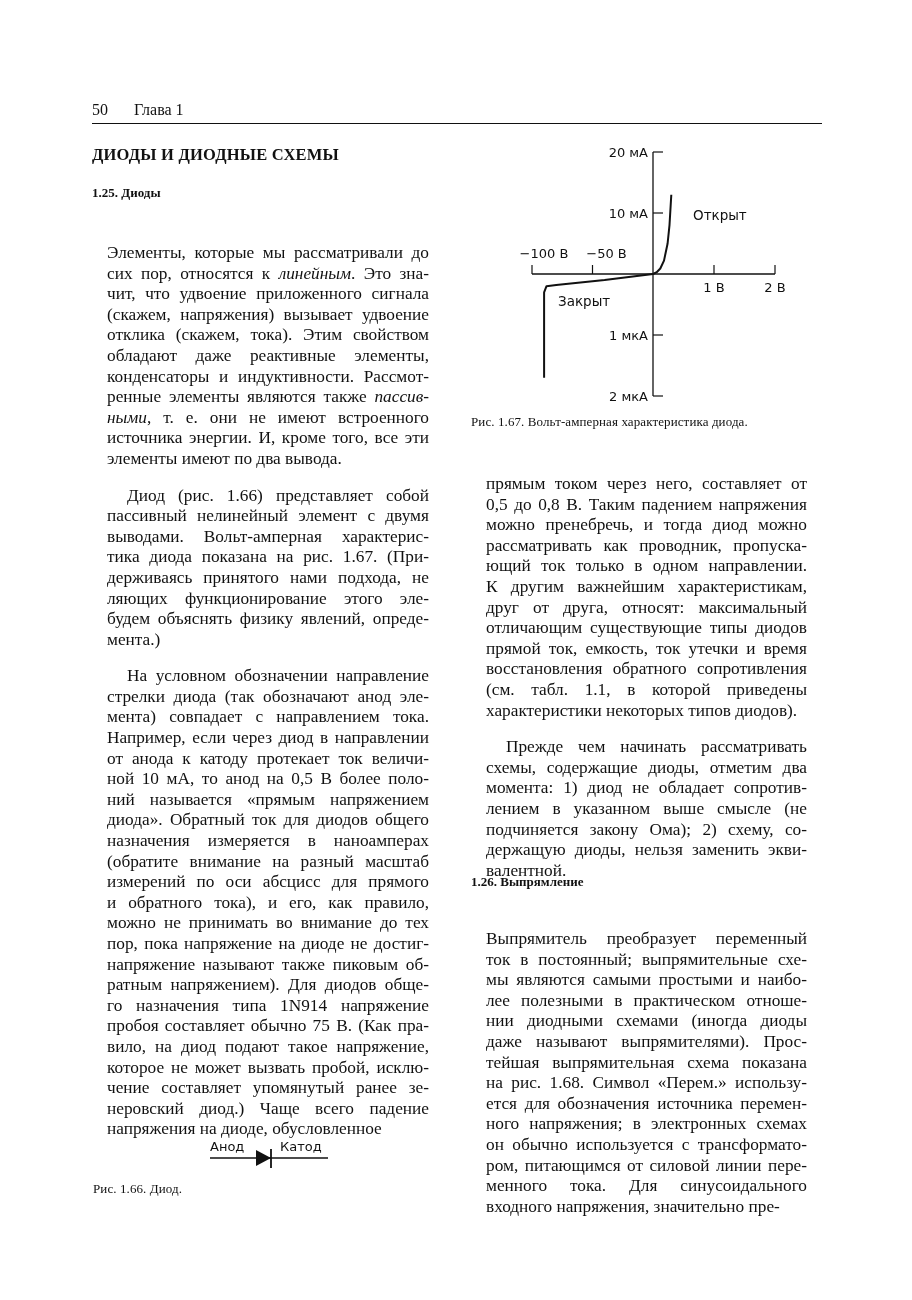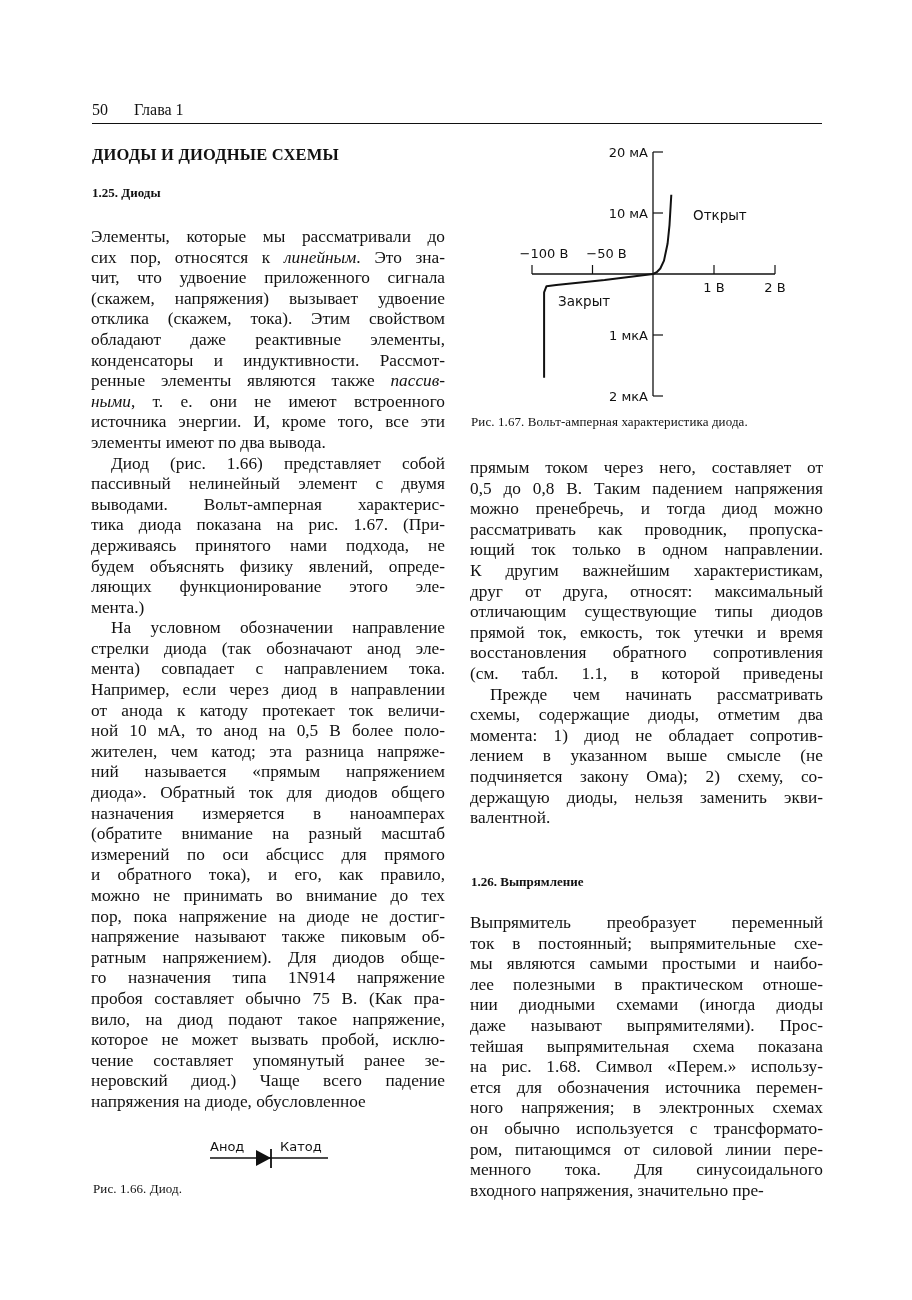--- a/index.html
+++ b/index.html
@@ -3,21 +3,21 @@
 <meta charset="utf-8">
 <style>
   html, body { margin: 0; padding: 0; background: #ffffff; }
   body { width: 912px; height: 1300px; position: relative; overflow: hidden; color: #111; font-family: "Liberation Serif", "DejaVu Serif", serif; }
   .running-head { position: absolute; left: 92px; top: 101px; width: 730px; height: 22px; border-bottom: 1.5px solid #111; font-weight: normal; font-size: 16px; }
   .running-head .pnum { position: absolute; left: 0; top: 0; }
   .running-head .chap { position: absolute; left: 42px; top: 0; }
   .h-chapter { position: absolute; left: 92px; top: 145px; font-weight: bold; font-size: 16.5px; letter-spacing: 0.2px; }
   .h-sec { position: absolute; font-weight: bold; font-size: 13px; }
   .col { position: absolute; font-size: 17.3px; line-height: 20.6px; }
-  .col p { margin: 0; text-align: justify; text-align-last: auto; }
+  .col p { margin: 16px; text-align: justify; text-align-last: auto; }
   .line { display: block; text-align: justify; text-align-last: justify; white-space: nowrap; height: 20.6px; }
   .line.last { text-align-last: left; }
   .indent { padding-left: 20px; }
   .caption { position: absolute; font-size: 13px; letter-spacing: 0.1px; }
   .fig { position: absolute; }
   svg text { font-family: "DejaVu Sans", sans-serif; fill: #111; }
   i { font-style: italic; }
 </style>
 </head>
 <body>
@@ -43,32 +43,31 @@
       <span class="line"><i>ными</i>, т. е. они не имеют встроенного</span>
       <span class="line">источника энергии. И, кроме того, все эти</span>
       <span class="line last">элементы имеют по два вывода.</span>
     </p>
   <p>
       <span class="line indent">Диод (рис. 1.66) представляет собой</span>
       <span class="line">пассивный нелинейный элемент с двумя</span>
       <span class="line">выводами. Вольт-амперная характерис-</span>
       <span class="line">тика диода показана на рис. 1.67. (При-</span>
       <span class="line">держиваясь принятого нами подхода, не</span>
+      <span class="line">ляющих функционирование этого эле-</span>
       <span class="line">будем объяснять физику явлений, опреде-</span>
-      <span class="line">ляющих функционирование этого эле-</span>
       <span class="line last">мента.)</span>
     </p>
   <p>
       <span class="line indent">На условном обозначении направление</span>
       <span class="line">стрелки диода (так обозначают анод эле-</span>
       <span class="line">мента) совпадает с направлением тока.</span>
       <span class="line">Например, если через диод в направлении</span>
       <span class="line">от анода к катоду протекает ток величи-</span>
       <span class="line">ной 10 мА, то анод на 0,5 В более поло-</span>
-      <span class="line">жителен, чем катод; эта разница напряже-</span>
       <span class="line">ний называется «прямым напряжением</span>
       <span class="line">диода». Обратный ток для диодов общего</span>
       <span class="line">назначения измеряется в наноамперах</span>
       <span class="line">(обратите внимание на разный масштаб</span>
       <span class="line">измерений по оси абсцисс для прямого</span>
       <span class="line">и обратного тока), и его, как правило,</span>
       <span class="line">можно не принимать во внимание до тех</span>
       <span class="line">пор, пока напряжение на диоде не достиг-</span>
       <span class="line">напряжение называют также пиковым об-</span>
       <span class="line">ратным напряжением). Для диодов обще-</span>
@@ -131,20 +130,21 @@
       <span class="line">0,5 до 0,8 В. Таким падением напряжения</span>
       <span class="line">можно пренебречь, и тогда диод можно</span>
       <span class="line">рассматривать как проводник, пропуска-</span>
       <span class="line">ющий ток только в одном направлении.</span>
       <span class="line">К другим важнейшим характеристикам,</span>
       <span class="line">друг от друга, относят: максимальный</span>
       <span class="line">отличающим существующие типы диодов</span>
       <span class="line">прямой ток, емкость, ток утечки и время</span>
       <span class="line">восстановления обратного сопротивления</span>
       <span class="line">(см. табл. 1.1, в которой приведены</span>
+      <span class="line last">характеристики некоторых типов диодов).</span>
     </p>
   <p>
       <span class="line indent">Прежде чем начинать рассматривать</span>
       <span class="line">схемы, содержащие диоды, отметим два</span>
       <span class="line">момента: 1) диод не обладает сопротив-</span>
       <span class="line">лением в указанном выше смысле (не</span>
       <span class="line">подчиняется закону Ома); 2) схему, со-</span>
       <span class="line">держащую диоды, нельзя заменить экви-</span>
       <span class="line last">валентной.</span>
     </p>

